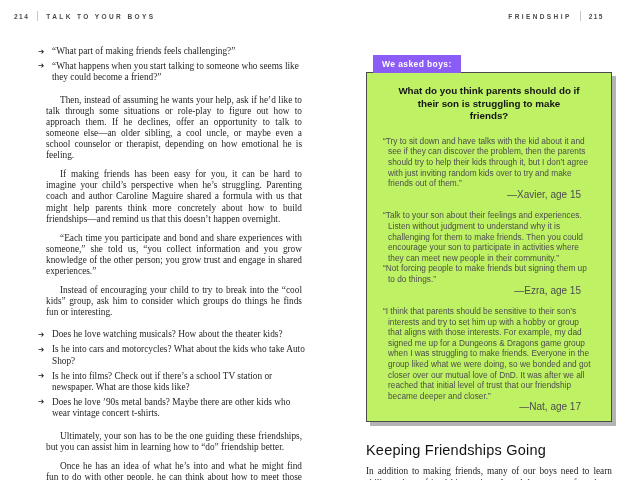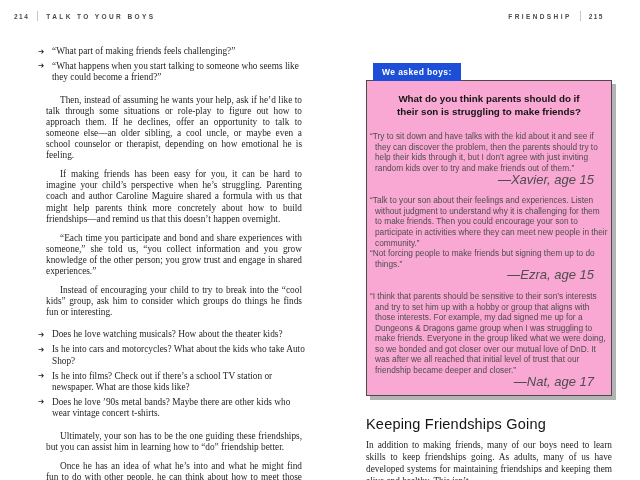--- a/index.html
+++ b/index.html
@@ -24,32 +24,32 @@
   .bullet-list{margin:0 0 11px 0;padding:0;list-style:none;}
   .bullet{position:relative;padding-left:14px;margin-bottom:3.5px;
     font-size:9.3px;line-height:11.4px;}
   .bullet-arrow{position:absolute;left:0;top:-0.5px;font-family:"DejaVu Sans",sans-serif;
     font-size:7.5px;color:#1f1f1f;}
   .para{font-size:9.3px;line-height:11.1px;text-align:justify;text-indent:14px;margin:8px;}
   .mid-list{margin-top:11px;}
 
   
   .page-right{position:absolute;left:366px;top:48px;width:246px;}
-  .asked-tab{display:inline-block;background:#1d4ed8;color:#ffffff;
+  .asked-tab{display:inline-block;background:#8b5cf6;color:#ffffff;
     font-family:"Liberation Sans", sans-serif;font-weight:bold;font-size:8.5px;
-    letter-spacing:.4px;padding:4px 9px 4px;margin:15px 0 0 7px;position:relative;z-index:2;}
-  .quote-box{background:#f9a8d4;border:1.5px solid #4a4a4a;
-    box-shadow:4px 4px 0 #b3b3b3;padding:11px 3px 6px;margin-top:-1px;position:relative;z-index:1;}
+    letter-spacing:.4px;padding:4px 9px 4px;margin:7px 0 0 7px;position:relative;z-index:2;}
+  .quote-box{background:#bef264;border:1.5px solid #4a4a4a;
+    box-shadow:4px 4px 0 #b3b3b3;padding:11px 16px 6px;margin-top:-1px;position:relative;z-index:1;}
   .box-question{font-family:"Liberation Sans", sans-serif;font-weight:bold;
     font-size:9.8px;line-height:12.6px;text-align:center;color:#151515;
     width:86%;margin:1px auto 13px;}
   .quote{font-family:"Liberation Sans", sans-serif;font-size:8.3px;line-height:10.6px;
     color:#4d4d4d;padding-left:5px;text-indent:-5px;margin:0;}
-  .attribution{font-family:"Liberation Sans", sans-serif;font-size:13px;line-height:10.6px;
-    color:#4d4d4d;text-align:right;padding-right:14px;margin:1px 0 10px;font-style:italic;}
+  .attribution{font-family:"Liberation Sans", sans-serif;font-size:10px;line-height:10.6px;
+    color:#4d4d4d;text-align:right;padding-right:14px;margin:1px 0 10px;}
   .attribution:last-child{margin-bottom:2px;}
   .section-heading{font-family:"Liberation Sans", sans-serif;font-weight:normal;
     font-size:14.5px;letter-spacing:.2px;color:#141414;margin:20px 0 7px;}
   .section-para{font-size:9.3px;line-height:12px;text-align:justify;text-indent:0;margin:0;}
 </style>
 </head>
 <body>
 
 <div class="running-heads">
   <div class="head-group">

